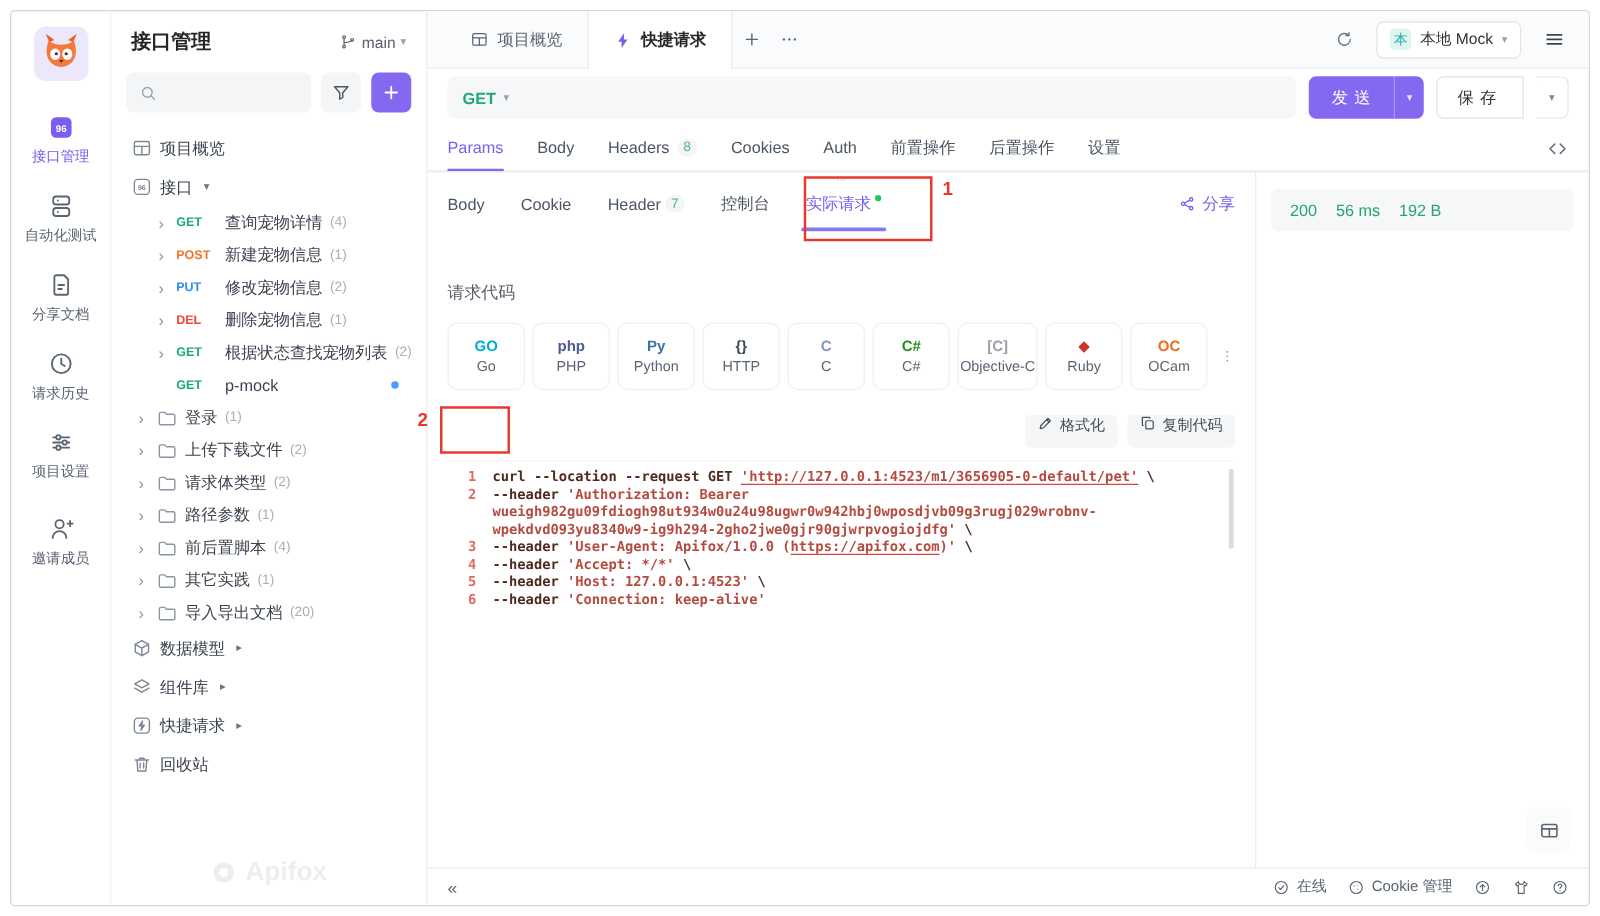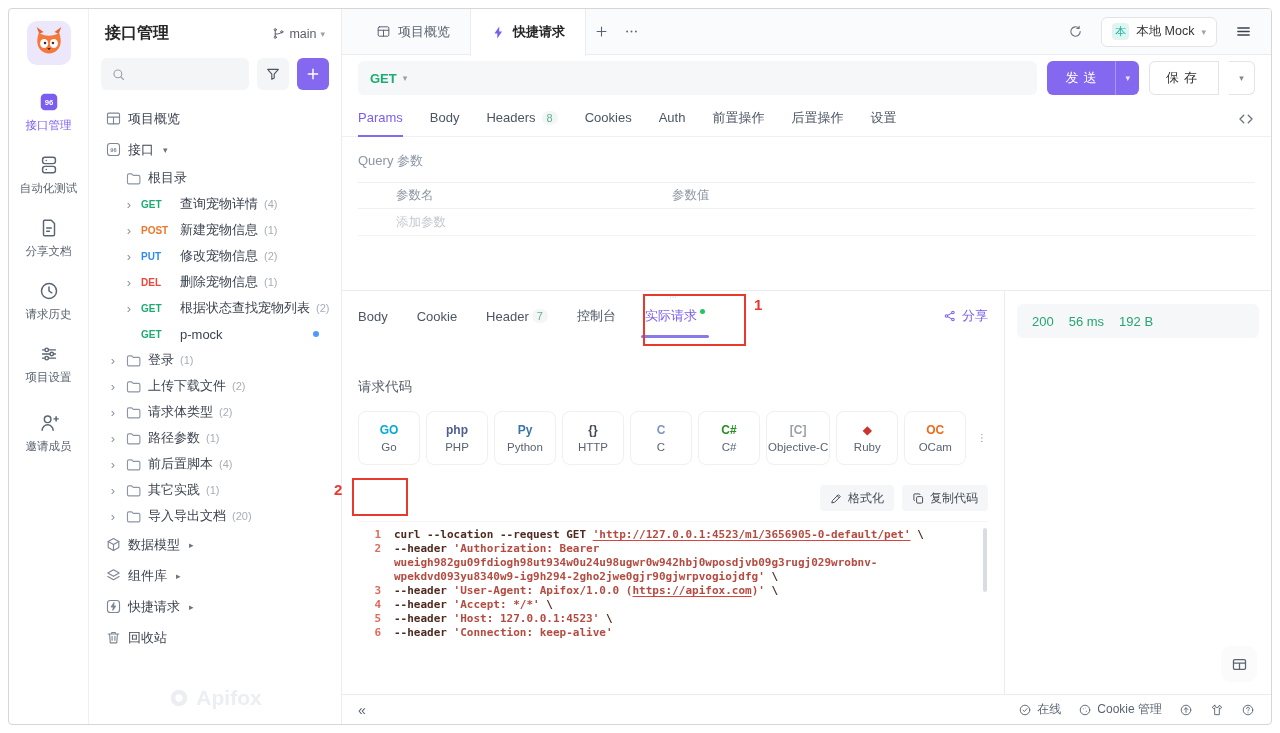--- a/index.html
+++ b/index.html
@@ -109,21 +109,21 @@
   .langs { display:flex; gap:6px; align-items:center; }
   .lang { min-width:62px; padding:0 6px; height:54px; border:1px solid #f0f0f2; border-radius:8px; display:flex; flex-direction:column;
           align-items:center; justify-content:center; gap:5px; cursor:pointer; background:#fff; }
   .lglyph { font-weight:700; font-size:12px; line-height:1; }
   .llabel { font-size:11.5px; color:#5a6472; white-space:nowrap; }
   .langmore { color:#8c96a3; margin-left:4px; width:14px; height:14px; cursor:pointer; }
   .codetabs { display:flex; align-items:center; margin-top:20px; position:relative; }
   .ct { font-size:12.5px; color:#5a6472; margin-right:15px; cursor:pointer; padding:3px 2px; }
   .ct.active { background:#8468f0; color:#fff; border-radius:4px; padding:3px 9px; margin-right:13px; }
   .codetab-actions { margin-left:auto; display:flex; gap:8px; }
-  .cbtn { background:#f5f6f8; border-radius:4px; height:26px; display:flex; align-items:center; gap:5px; padding:0 10px; font-size:12px; color:#454c56; cursor:pointer; }
+  .cbtn { background:#f5f6f8; border-radius:4px; height:26px; display:flex; align-items:flex-start; gap:5px; padding:0 10px; font-size:12px; color:#454c56; cursor:pointer; }
   .cbtn .icn { width:13px; height:13px; }
   .codeblock { margin-top:10px; position:relative; font-family:"DejaVu Sans Mono","Liberation Mono",monospace; font-size:11px; line-height:14px;
                padding:6px 10px 6px 0; border-top:1px solid #f5f5f6; }
   .cline { display:flex; }
   .cnum { width:36px; flex:none; text-align:right; padding-right:13px; color:#e06a5e; font-weight:700; }
   .ccode { flex:1; white-space:pre-wrap; overflow-wrap:break-word; word-break:normal; padding-right:16px; min-width:0; }
   .cmd { color:#4f2a20; font-weight:700; }
   .str { color:#b44b41; font-weight:700; }
   .u { text-decoration:underline; text-decoration-color:#d8453e; text-decoration-thickness:1px; text-underline-offset:2px;margin-top:12px; }
   .vthumb { position:absolute; right:1px; top:6px; width:4px; height:64px; background:#d9dde2; border-radius:2px; cursor:grab; }
@@ -285,30 +285,20 @@
             <svg viewBox="0 0 24 24" fill="none" stroke="currentColor" stroke-width="1.5">
               <rect x="3.5" y="3.5" width="17" height="17" rx="4"></rect>
               <text x="12" y="15.5" text-anchor="middle" font-size="8" font-weight="bold" fill="currentColor" stroke="none">96</text>
             </svg>
           </span>
       <span class="tlabel">接口</span>
 
       <span class="caret-sm">▾</span>
 
     </div>
-        <div class="trow " style="padding-left:6px">
-      <span class="arrow "></span>
-          <span class="ticon icn">
-            <svg viewBox="0 0 24 24" fill="none" stroke="currentColor" stroke-width="1.6" stroke-linecap="round" stroke-linejoin="round">
-              <path d="M3.5 7.3c0-1 .8-1.8 1.8-1.8h4.3l2 2.1h7.6c1 0 1.8.8 1.8 1.8v8.3c0 1-.8 1.8-1.8 1.8H5.3c-1 0-1.8-.8-1.8-1.8z"></path>
-            </svg>
-          </span>
-      <span class="tlabel">根目录</span>
-
-    </div>
         <div class="trow " style="padding-left:22px">
       <span class="arrow ">›</span>
           <span class="tmethod m-GET">GET</span>
       <span class="tlabel">查询宠物详情</span>
       <span class="count">(4)</span>
 
     </div>
         <div class="trow " style="padding-left:22px">
       <span class="arrow ">›</span>
           <span class="tmethod m-POST">POST</span>
@@ -564,28 +554,20 @@
           <span class="rt ">后置操作</span>
           <span class="rt ">设置</span>
         </div>
       <span class="codeicon icn">
           <svg viewBox="0 0 24 24" fill="none" stroke="currentColor" stroke-width="1.8" stroke-linecap="round" stroke-linejoin="round">
             <path d="M9 7l-5 5 5 5M15 7l5 5-5 5"></path>
           </svg>
         </span>
     </div>
 
-    <div class="querysec">
-      <div class="qtitle">Query 参数</div>
-      <div class="qhead">
-        <div class="qc1">参数名</div>
-        <div class="qc2">参数值</div>
-      </div>
-      <div class="qadd">添加参数</div>
-    </div>
 
     <div class="resp">
       <div class="respmain">
         <span class="drag icn">
             <svg viewBox="0 0 24 24" fill="currentColor">
               <circle cx="6" cy="12" r="1.3"></circle>
               <circle cx="12" cy="12" r="1.3"></circle>
               <circle cx="18" cy="12" r="1.3"></circle>
             </svg>
           </span>

